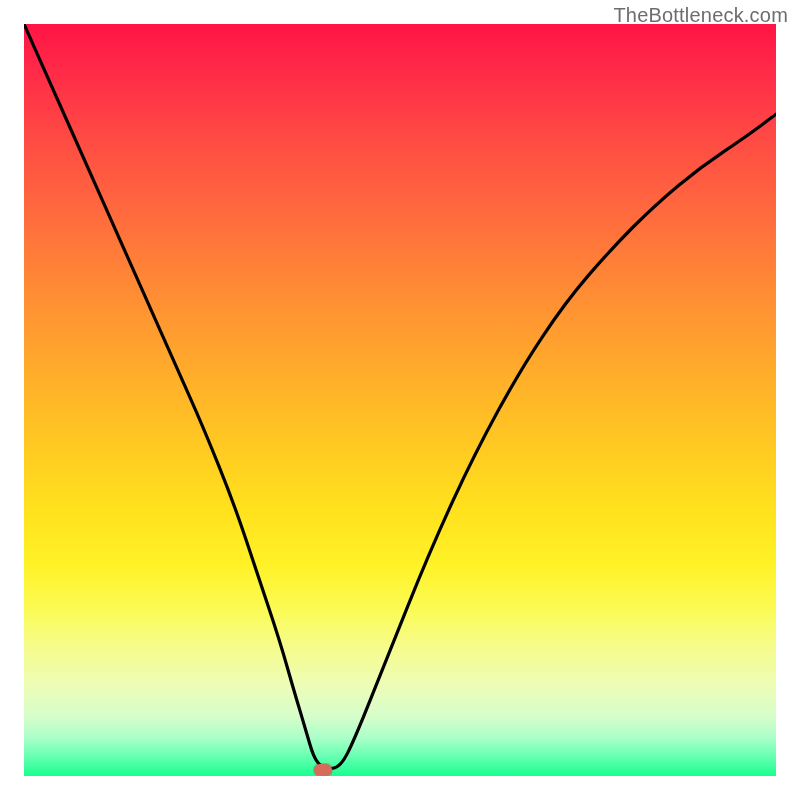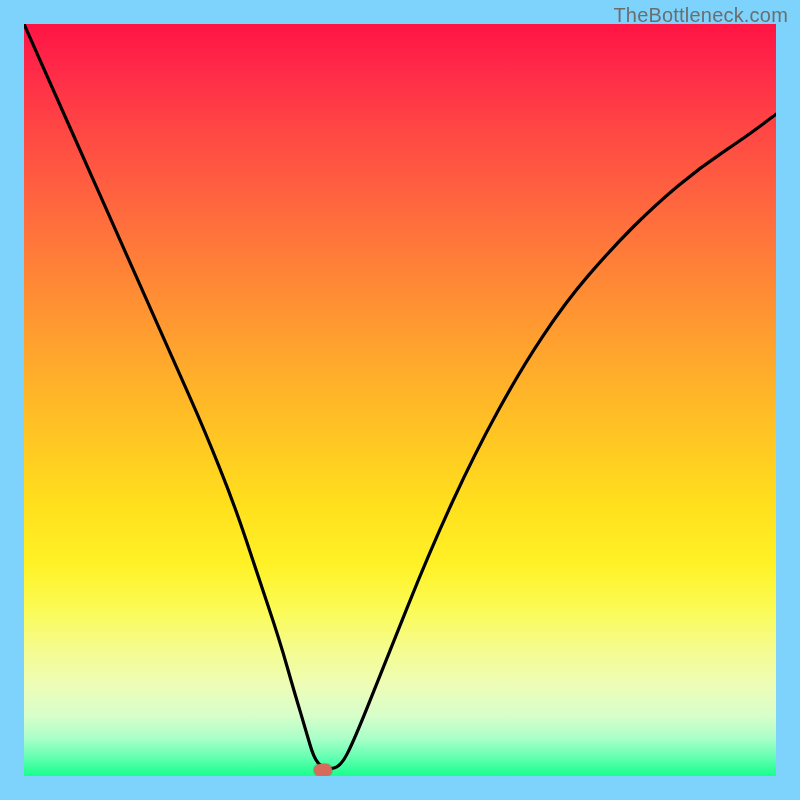--- a/index.html
+++ b/index.html
@@ -10,21 +10,21 @@
     background: #000;
     font-family: Arial, Helvetica, sans-serif;
     overflow: hidden;
   }
   .frame {
     position: absolute;
     left: 0;
     top: 0;
     width: 800px;
     height: 800px;
-    background: #7dd3fc;
+    background: #ffffff;
     text-decoration: underline;
   }
   .plot-area {
     position: absolute;
     left: 24px;
     top: 24px;
     width: 752px;
     height: 752px;
     overflow: hidden;
   }

